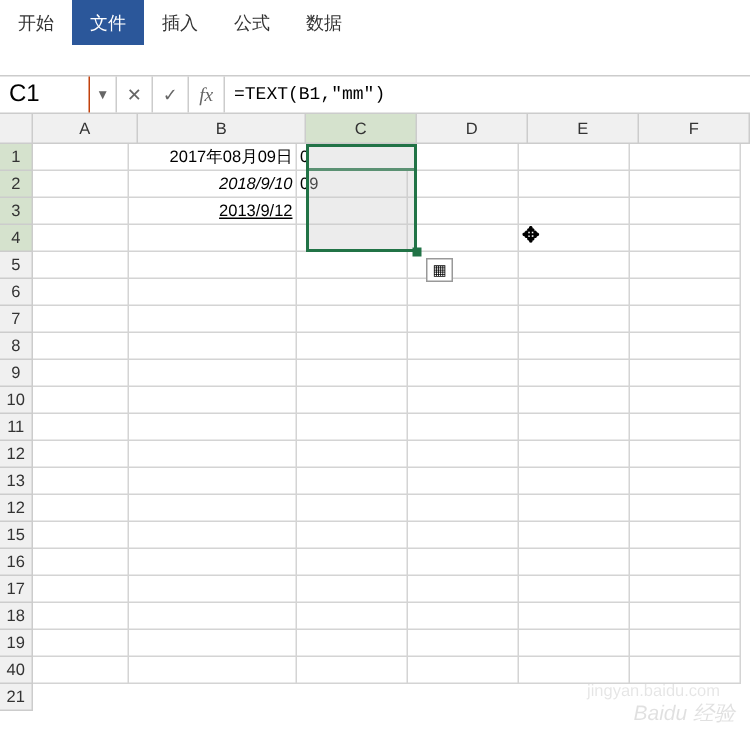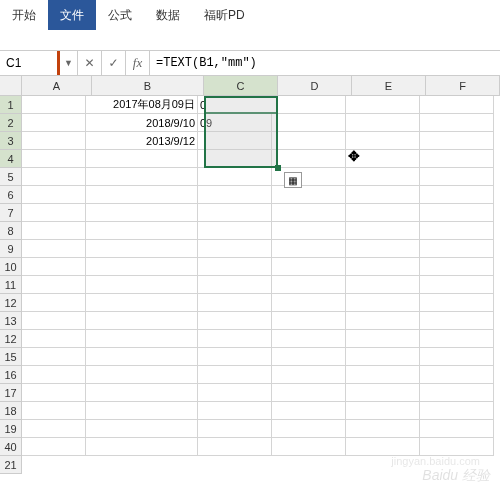--- a/index.html
+++ b/index.html
@@ -3,21 +3,21 @@
 <meta charset="utf-8">
 <style>
 * { margin: 0; padding: 0; box-sizing: border-box; font-family: "Microsoft YaHei", Arial, sans-serif; }
 body { width: 500px; height: 500px; overflow: hidden; background: #fff; position: relative; }
 
 .menu-bar { background: #fff; height: 30px; display: flex; align-items: center; font-size: 12px; }
 .menu-item { padding: 0 12px; height: 100%; display: flex; align-items: center; cursor: pointer; color: #333; }
 .menu-item.active { background: #2b579a; color: #fff; }
 
 .formula-row { height: 26px; display: flex; align-items: center; border-top: 1px solid #ccc; border-bottom: 1px solid #ccc; background: #fff; margin-top: 20px; }
-.name-box { width: 60px; height: 100%; border-right: 3px solid #c2410c; display: flex; align-items: center; padding: 0 6px; font-size: 12px; }
+.name-box { width: 60px; height: 100%; border-right: 1px solid #c2410c; display: flex; align-items: center; padding: 0 6px; font-size: 16px; }
 .name-dd { width: 18px; height: 100%; border-right: 1px solid #ccc; display: flex; align-items: center; justify-content: center; color: #666; font-size: 9px; }
 .fb-btn { width: 24px; height: 100%; display: flex; align-items: center; justify-content: center; border-right: 1px solid #ccc; color: #666; font-size: 12px; cursor: pointer; }
 .fx { font-style: italic; font-family: serif; font-size: 13px; }
 .formula-input { flex: 1; height: 100%; padding: 0 6px; font-size: 12px; font-family: "Courier New", monospace; display: flex; align-items: center; }
 
 .grid-wrap { position: relative; }
 .corner { position: absolute; left: 0; top: 0; width: 22px; height: 20px; background: #f0f0f0; border-right: 1px solid #ccc; border-bottom: 1px solid #ccc; }
 .col-headers { display: flex; margin-left: 22px; height: 20px; }
 .col-h { background: #f0f0f0; border-right: 1px solid #ccc; border-bottom: 1px solid #ccc; display: flex; align-items: center; justify-content: center; font-size: 11px; color: #333; }
 .col-h.sel { background: #d5e2cd; }
@@ -38,23 +38,23 @@
 .cursor-cross { position: absolute; font-size: 14px; color: #000; pointer-events: none; font-weight: bold; }
 .watermark { position: absolute; right: 10px; bottom: 15px; font-size: 14px; color: rgba(0,0,0,0.12); font-style: italic; pointer-events: none; }
 .watermark2 { position: absolute; right: 20px; bottom: 33px; font-size: 11px; color: rgba(0,0,0,0.1); pointer-events: none; }
 </style>
 </head>
 <body>
 
 <div class="menu-bar">
   <div class="menu-item">开始</div>
   <div class="menu-item active">文件</div>
+  <div class="menu-item">插入</div>
   <div class="menu-item">公式</div>
   <div class="menu-item">数据</div>
-  <div class="menu-item">福昕PD</div>
 </div>
 
 <div class="formula-row">
   <div class="name-box">C1</div>
   <div class="name-dd">▼</div>
   <div class="fb-btn">✕</div>
   <div class="fb-btn">✓</div>
   <div class="fb-btn">
       <span class="fx">fx</span>
     </div>
@@ -98,29 +98,29 @@
       <div class="row">
         <div class="cell l" style="width: 70px;"></div>
         <div class="cell r" style="width: 112px;">2017年08月09日</div>
         <div class="cell l" style="width: 74px;">08</div>
         <div class="cell l" style="width: 74px;"></div>
         <div class="cell l" style="width: 74px;"></div>
         <div class="cell l" style="width: 74px;"></div>
       </div>
       <div class="row">
         <div class="cell l" style="width: 70px;"></div>
-        <div class="cell r" style="width: 112px;">2018/9/10</div>
+        <div class="cell r" style="width: 112px; font-style: italic;">2018/9/10</div>
         <div class="cell l" style="width: 74px;">09</div>
         <div class="cell l" style="width: 74px;"></div>
         <div class="cell l" style="width: 74px;"></div>
         <div class="cell l" style="width: 74px;"></div>
       </div>
       <div class="row">
         <div class="cell l" style="width: 70px;"></div>
-        <div class="cell r" style="width: 112px;">2013/9/12</div>
+        <div class="cell r" style="width: 112px; text-decoration: underline;">2013/9/12</div>
         <div class="cell l" style="width: 74px;"></div>
         <div class="cell l" style="width: 74px;"></div>
         <div class="cell l" style="width: 74px;"></div>
         <div class="cell l" style="width: 74px;"></div>
       </div>
       <div class="row">
         <div class="cell l" style="width: 70px;"></div>
         <div class="cell r" style="width: 112px;"></div>
         <div class="cell l" style="width: 74px;"></div>
         <div class="cell l" style="width: 74px;"></div>

